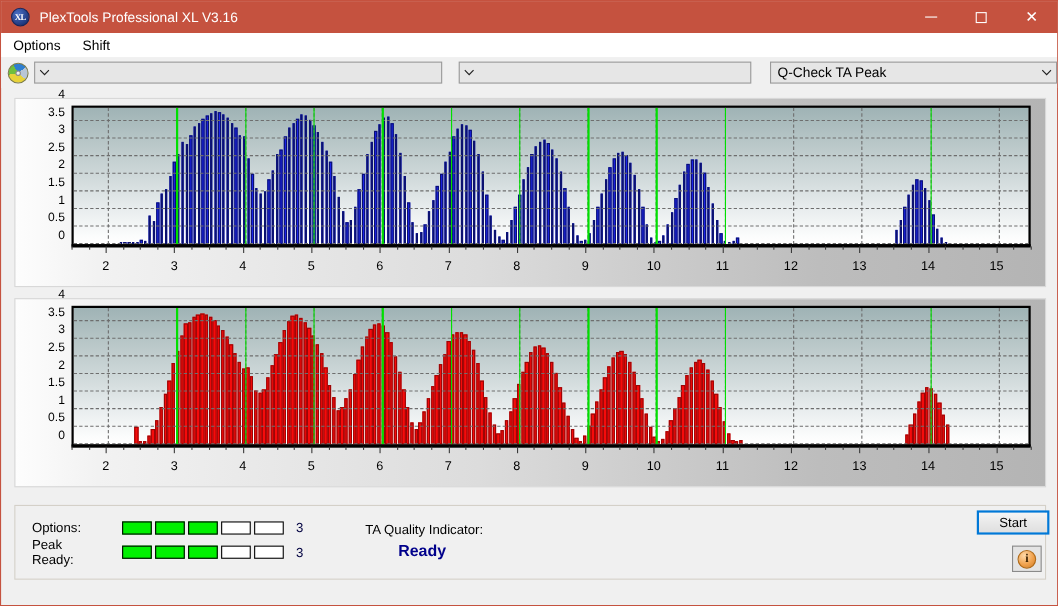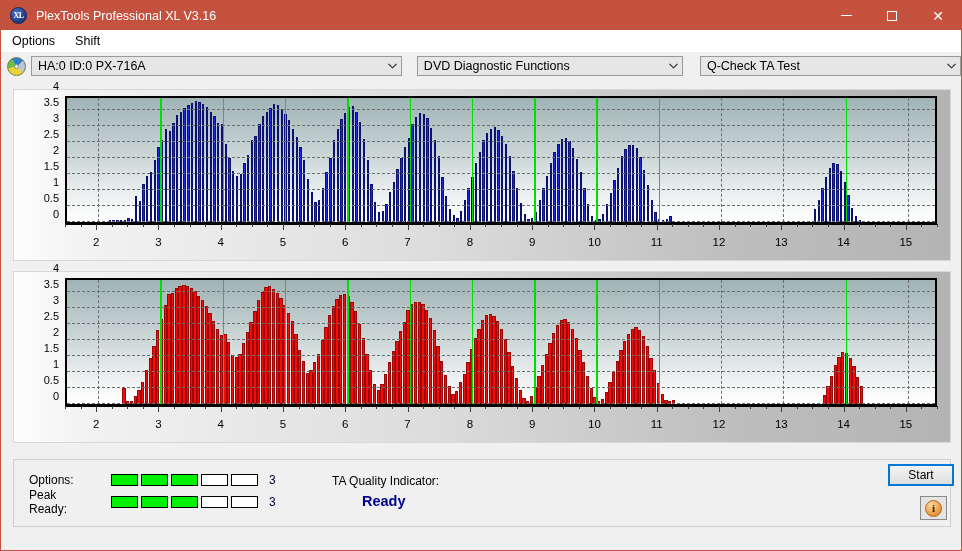--- a/index.html
+++ b/index.html
@@ -222,37 +222,35 @@
   </div>
 
   <div class="menubar">
     <div class="menu-item">Options</div>
     <div class="menu-item">Shift</div>
   </div>
 
   <div class="toolbar">
     <div class="disc-icon"></div>
     <div class="combo combo-drive">
-      <span class="cval">HA:0 ID:0  PX-716A</span>
       <span class="carrow">
         <svg width="9" height="6" viewBox="0 0 9 6">
             <path d="M0.5 0.8 L4.5 4.8 L8.5 0.8" fill="none" stroke="#222" stroke-width="1.1"></path>
           </svg>
       </span>
     </div>
     <div class="combo combo-func">
-      <span class="cval">DVD Diagnostic Functions</span>
       <span class="carrow">
         <svg width="9" height="6" viewBox="0 0 9 6">
             <path d="M0.5 0.8 L4.5 4.8 L8.5 0.8" fill="none" stroke="#222" stroke-width="1.1"></path>
           </svg>
       </span>
     </div>
     <div class="combo combo-test">
-      <span class="cval">Q-Check TA Test</span>
+      <span class="cval">Q-Check TA Peak</span>
       <span class="carrow">
         <svg width="9" height="6" viewBox="0 0 9 6">
             <path d="M0.5 0.8 L4.5 4.8 L8.5 0.8" fill="none" stroke="#222" stroke-width="1.1"></path>
           </svg>
       </span>
     </div>
   </div>
 
   <div class="chartpanel" id="panel-top">
     <div class="ylabels">

